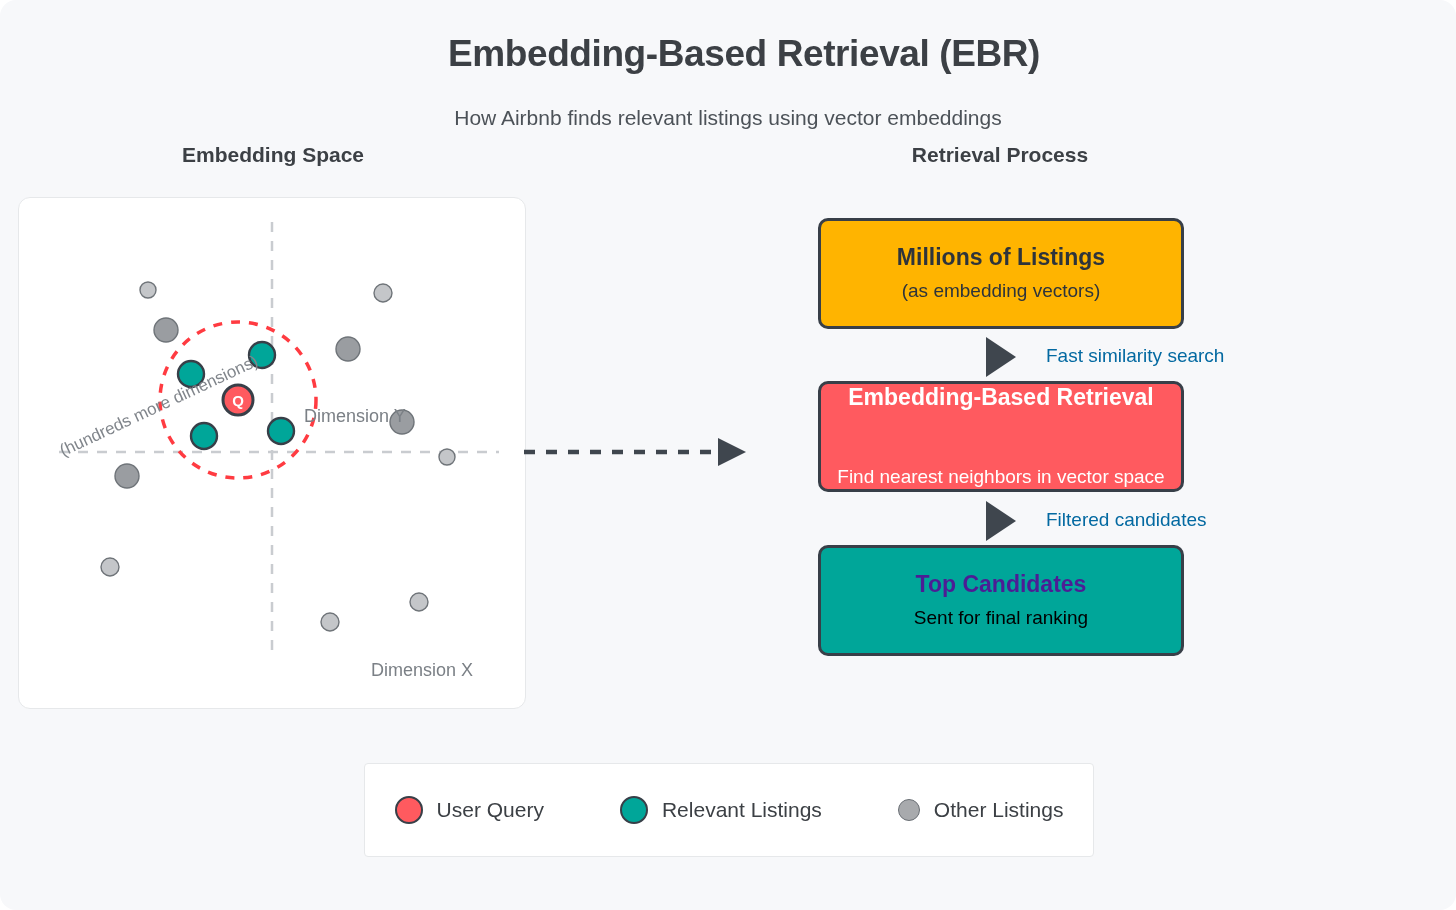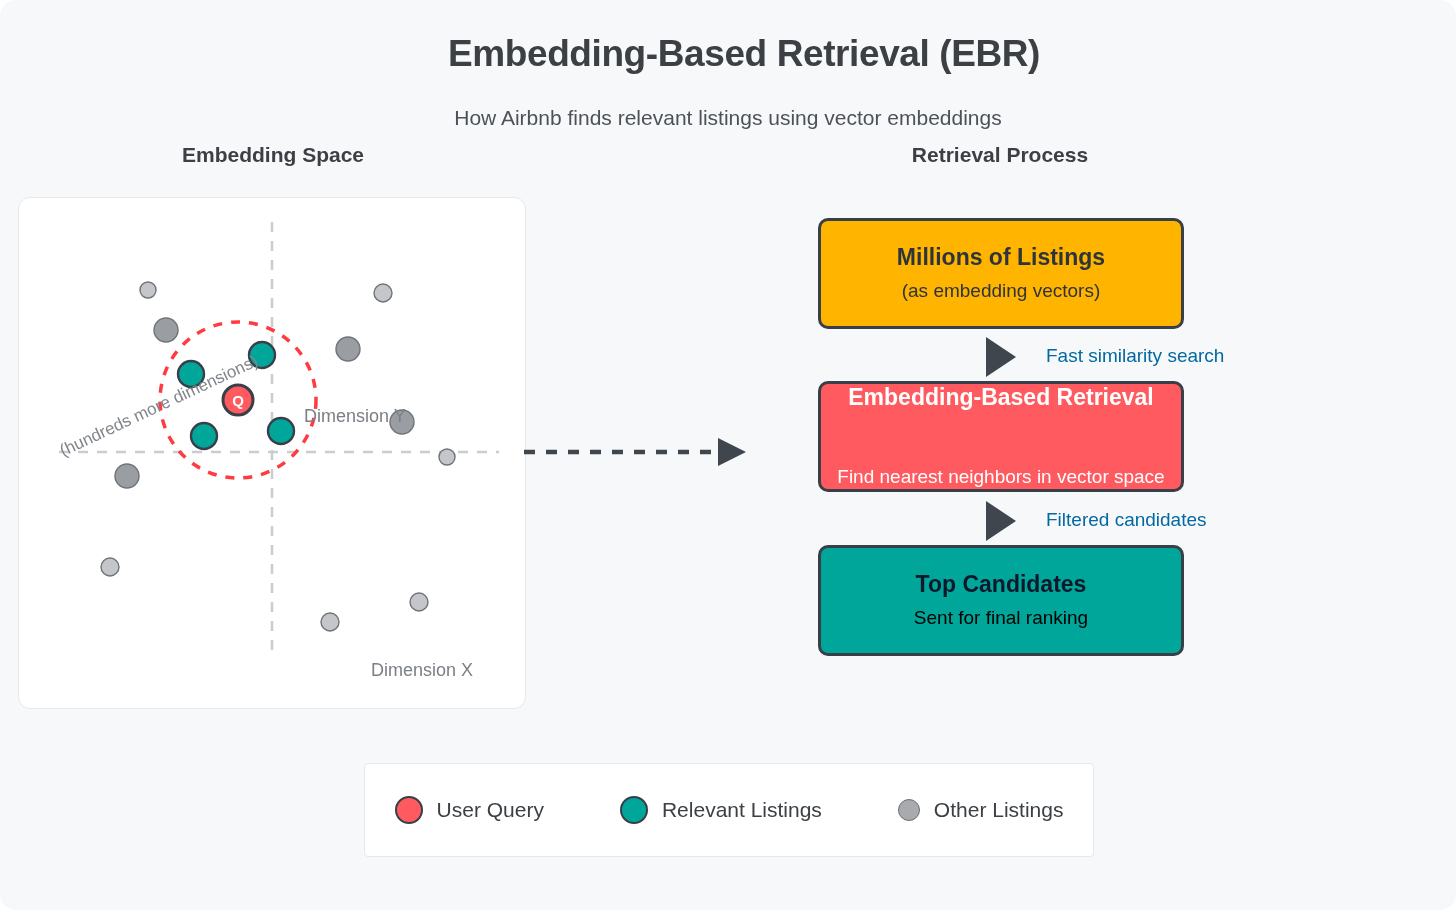--- a/index.html
+++ b/index.html
@@ -86,21 +86,21 @@
 
   #box-listings{top:218px;height:111px;background:#ffb400;}
   #box-listings .fb-title{font-size:23px;color:#2e343b;margin-bottom:7px;}
   #box-listings .fb-sub{font-size:19px;color:#2e343b;}
 
   #box-ebr{top:381px;height:111px;background:#ff5a5f;justify-content:space-between;}
   #box-ebr .fb-title{font-size:23px;color:#ffffff;margin-bottom:7px;}
   #box-ebr .fb-sub{font-size:19px;color:#ffffff;}
 
   #box-top{top:545px;height:111px;background:#00a699;}
-  #box-top .fb-title{font-size:23px;color:#0f172a;margin-bottom:7px;}
+  #box-top .fb-title{font-size:23px;color:#4c1d95;margin-bottom:7px;}
   #box-top .fb-sub{font-size:19px;color:#000000;}
 
   .flow-arrow{
     position:absolute;left:986px;
     width:30px;height:0;
     border-top:20px solid transparent;
     border-bottom:20px solid transparent;
     border-left:30px solid #3f464e;
   }
   #arrow1{top:337px;}

